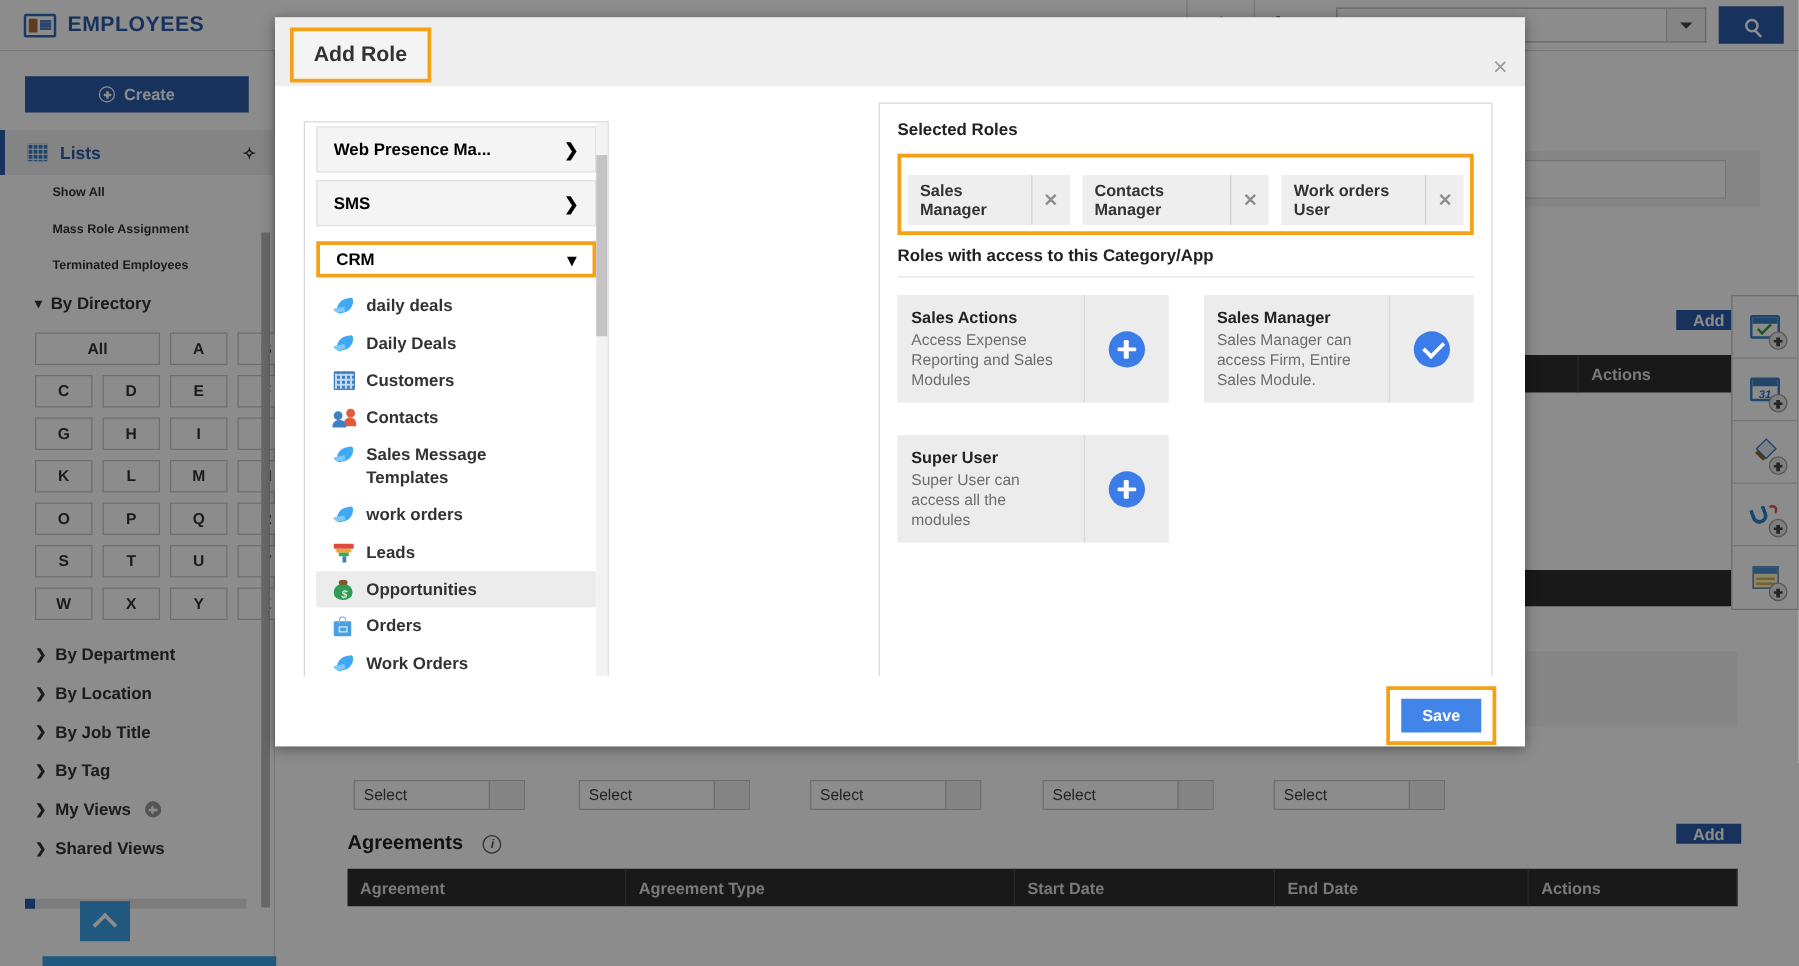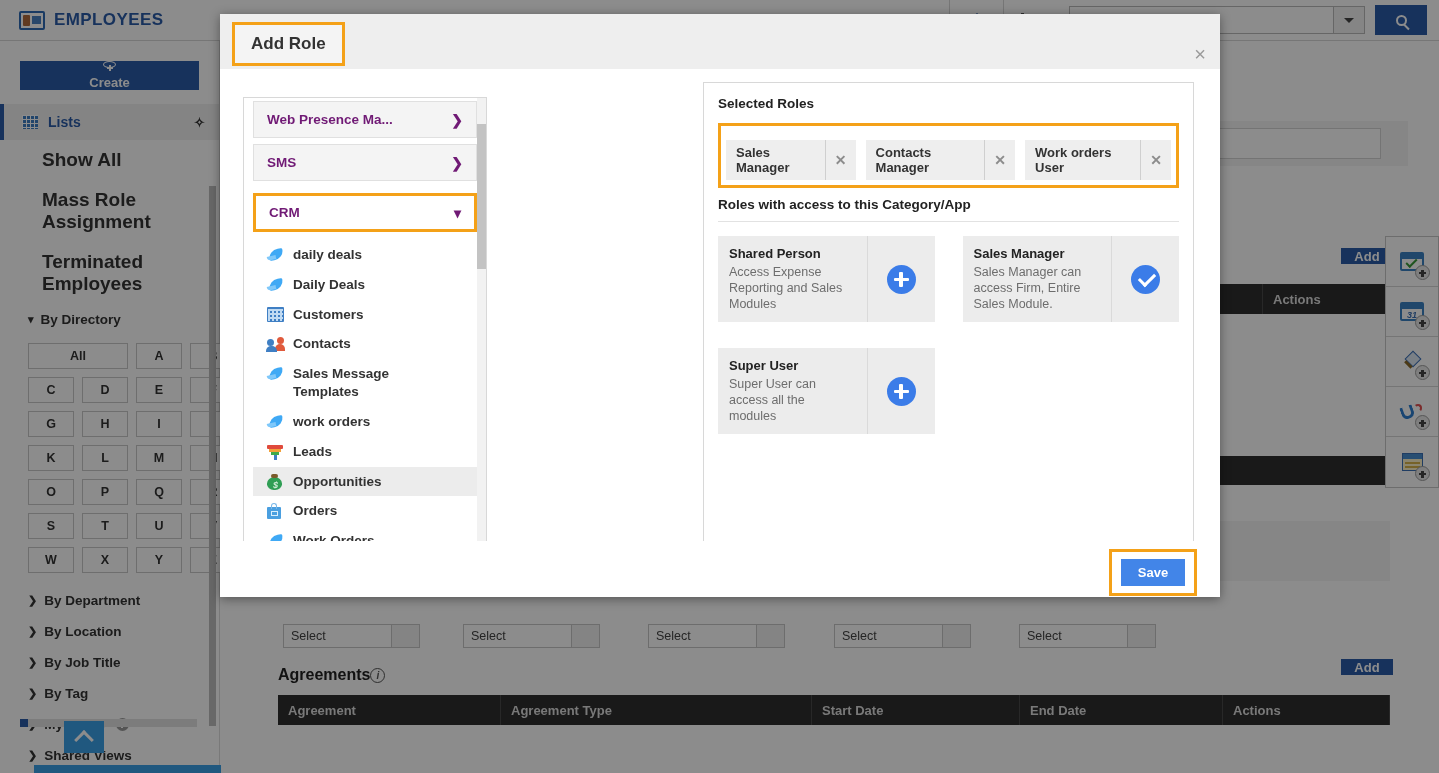--- a/index.html
+++ b/index.html
@@ -69,42 +69,42 @@
   .mag:after { content:""; position:absolute; right:-5px; bottom:-4px; width:7px; height:2px; background:#fff; transform:rotate(45deg); }
 
   
   .bg-sidebar {
     position:absolute; left:0; top:41px; width:220px; bottom:0;
     background:#fff; border-right:1px solid #dcdcdc;
   }
   .create-btn {
     margin:20px 20px 0 20px; height:29px; background:#2b5ca8; color:#fff;
     font-size:13px; font-weight:bold; display:flex; align-items:center;
-    justify-content:center; gap:7px;flex-direction:column;
+    justify-content:center; gap:7px;
   }
   .plus-circ { width:13px; height:13px; border:1.6px solid #fff; border-radius:50%; position:relative; }
   .plus-circ:before, .plus-circ:after { content:""; position:absolute; background:#fff; }
   .plus-circ:before { left:2.5px; top:5px; width:6px; height:1.6px; }
   .plus-circ:after { left:5px; top:2.5px; width:1.6px; height:6px; }
 
   .lists-row {
     margin-top:14px; height:36px; background:#f0f0f0; border-left:4px solid #2b5ca8;
     display:flex; align-items:center; padding:0 14px 0 18px;
     font-size:14px; font-weight:bold; color:#2b5ca8;
   }
   .grid-ico {
     width:16px; height:14px; background:#3f7fc4; margin-right:10px;
     background-image:
       linear-gradient(to right,#fff 1px,transparent 1px),
       linear-gradient(to bottom,#fff 1px,transparent 1px);
     background-size:4px 4px;
   }
   .chev-d { margin-left:auto; font-size:13px; color:#333; font-weight:bold; }
 
-  .sb-item { padding:9px 0 9px 42px; font-size:19px; font-weight:bold; color:#333; }
+  .sb-item { padding:9px 0 9px 42px; font-size:10px; font-weight:bold; color:#333; }
   .sb-group {
     padding:8px 0 8px 28px; font-size:13.5px; font-weight:bold; color:#333;
     display:flex; align-items:center; gap:7px;
   }
   .caret-r { font-size:11px; }
   .plus-grey {
     width:13px; height:13px; border-radius:50%; background:#9a9a9a; position:relative; margin-left:4px;
   }
   .plus-grey:before, .plus-grey:after { content:""; position:absolute; background:#fff; }
   .plus-grey:before { left:3px; top:6px; width:7px; height:2px; }
@@ -140,21 +140,21 @@
     font-size:13px; font-weight:bold; display:flex; align-items:center; justify-content:center;
   }
   .thead {
     position:absolute; height:30px; background:#2e2e2e; color:#dcdcdc;
     font-size:13px; font-weight:bold; display:flex; align-items:center;
   }
   .thead .th { padding-left:10px; border-right:1px solid #4a4a4a; height:30px; display:flex; align-items:center; }
 
   .sec-title {
     position:absolute; font-size:16px; font-weight:bold; color:#222;
-    display:flex; align-items:center; gap:0;justify-content:center;
+    display:flex; align-items:center; gap:16px;justify-content:center;
   }
   .info-i {
     width:15px; height:15px; border:1.5px solid #555; border-radius:50%;
     font-size:10px; font-weight:bold; color:#555;
     display:flex; align-items:center; justify-content:center; font-style:italic;
   }
   .sel-ctl {
     position:absolute; height:24px; border:1px solid #c6c6c6; background:#fff;
     display:flex; align-items:center; font-size:12.5px; color:#444;
   }
@@ -210,23 +210,23 @@
   .tree-pane {
     position:absolute; left:23px; top:28px; width:244px; bottom:-14px;
     border:1px solid #d8d8d8; background:#fff; overflow:hidden;
   }
   .tree-sc-track { position:absolute; right:0; top:0; bottom:0; width:9px; background:#f2f2f2; }
   .tree-sc-thumb { position:absolute; right:0; top:26px; width:9px; height:145px; background:#c3c3c3; }
 
   .cat {
     margin:3px 9px 6px 9px; height:37px; background:#f4f4f4; border:1px solid #e0e0e0;
     display:flex; align-items:center; padding:0 13px;
-    font-size:13.5px; font-weight:bold; color:#701a75;
-  }
-  .cat.hl { border:3px solid #f4a118; background:#fff; height:39px;margin-top:12px; }
+    font-size:13.5px; font-weight:bold; color:#000000;
+  }
+  .cat.hl { border:3px solid #f4a118; background:#fff; height:29px;margin-top:12px; }
   .cat .cv { margin-left:auto; font-size:14px; font-weight:bold; }
 
   .tree-list { padding:2px 9px 0 9px; }
   .tree-item {
     display:flex; align-items:flex-start; gap:9px; padding:6px 8px 6px 14px;
     font-size:13.5px; font-weight:bold; color:#333; line-height:1.32;
   }
   .tree-item.sel { background:#ececec; }
   .t-ico { width:17px; height:17px; flex:0 0 17px; margin-top:1px; position:relative; }
 
@@ -639,21 +639,21 @@
           <span class="cx">✕</span>
         </div>
       </div>
 
       <div class="lbl-roles">Roles with access to this Category/App</div>
       <div class="roles-underline"></div>
 
       <div class="role-grid">
         <div class="role-card">
           <div class="role-txt">
-            <div class="role-name">Shared Person</div>
+            <div class="role-name">Sales Actions</div>
             <div class="role-desc">Access Expense Reporting and Sales Modules</div>
           </div>
           <div class="role-act">
             <span class="act-circ plus"></span>
           </div>
         </div>
 
         <div class="role-card">
           <div class="role-txt">
             <div class="role-name">Sales Manager</div>

